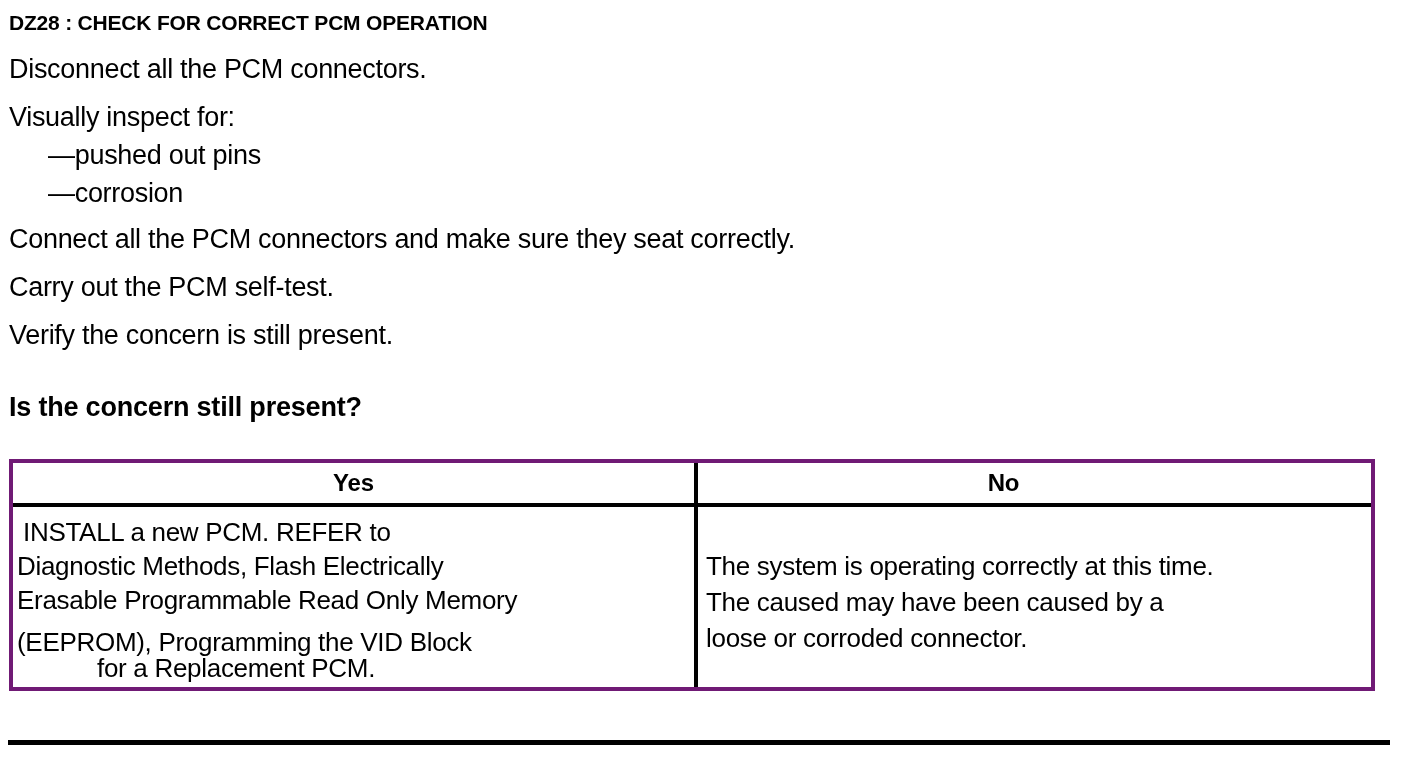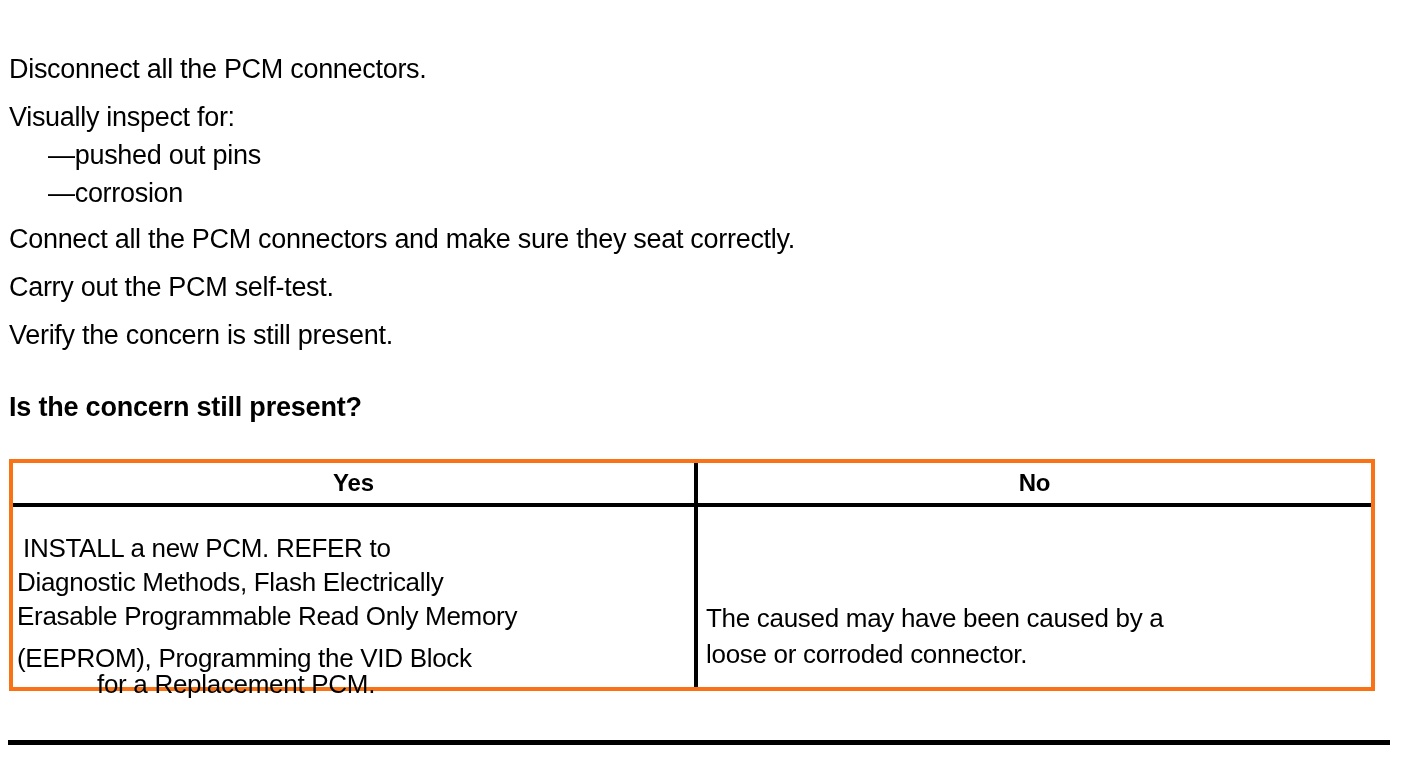--- a/index.html
+++ b/index.html
@@ -57,21 +57,21 @@
   }
 
   
   .decision-table {
     position: absolute;
     left: 9px;
     top: 459px;
     width: 1366px;
     height: 232px;
     box-sizing: border-box;
-    border: 4px solid #f97316;
+    border: 4px solid #701a75;
     background: #ffffff;
   }
   .table-inner {
     position: relative;
     width: 100%;
     height: 100%;
   }
   
   .thead {
     position: absolute;
@@ -84,21 +84,21 @@
     position: absolute;
     top: 0;
     height: 40px;
     line-height: 40px;
     text-align: center;
     font-size: 24px;
     font-weight: bold;
     letter-spacing: -0.2px;
   }
   .th-yes { left: 0; width: 681px; }
-  .th-no  { left: 685px; width: 673px; }
+  .th-no  { left: 654px; width: 673px; }
 
   
   .row-divider {
     position: absolute;
     left: 0;
     top: 40px;
     width: 100%;
     height: 4px;
     background: #000000;
   }
@@ -108,21 +108,21 @@
     left: 681px;
     top: 0;
     width: 4px;
     height: 224px;
     background: #000000;
   }
 
   
   .tcell {
     position: absolute;
-    top: 60px;
+    top: 44px;
     height: 212px;
     box-sizing: border-box;
     overflow: hidden;
     text-align: right;
   }
   .cell-yes { left: 0; width: 681px; }
   .cell-no  { left: 685px; width: 673px; }
 
   .cell-line {
     position: absolute;
@@ -141,20 +141,21 @@
     width: 1382px;
     height: 5px;
     background: #000000;
   }
 </style>
 </head>
 <body>
 
 <div class="page">
 
+  <div class="step-title">DZ28 : CHECK FOR CORRECT PCM OPERATION</div>
 
   <div id="procedure-block">
       <div class="proc-line" style="top: 53px;">Disconnect all the PCM connectors.</div>
       <div class="proc-line" style="top: 101px;">Visually inspect for:</div>
       <div class="proc-line dash" style="top: 139px;">—pushed out pins</div>
       <div class="proc-line dash" style="top: 177px;">—corrosion</div>
       <div class="proc-line" style="top: 223px;">Connect all the PCM connectors and make sure they seat correctly.</div>
       <div class="proc-line" style="top: 271px;">Carry out the PCM self-test.</div>
       <div class="proc-line" style="top: 319px;">Verify the concern is still present.</div>
       <div class="proc-line bold" style="top: 367px; margin-top: 24px;">Is the concern still present?</div>
@@ -172,20 +173,21 @@
       <div class="col-divider"></div>
 
       <div class="tcell cell-yes" id="yes-cell">
           <div class="cell-line" style="left: 10px; top: 10px;">INSTALL a new PCM.  REFER to</div>
           <div class="cell-line" style="left: 4px; top: 78px;">Erasable Programmable Read Only Memory</div>
           <div class="cell-line" style="left: 4px; top: 44px;">Diagnostic Methods, Flash Electrically</div>
           <div class="cell-line" style="left: 4px; top: 112px; margin-top: 8px;">(EEPROM), Programming the VID Block</div>
           <div class="cell-line" style="left: 84px; top: 146px;">for a Replacement PCM.</div>
         </div>
       <div class="tcell cell-no" id="no-cell">
+          <div class="cell-line" style="left: 8px; top: 44px;">The system is operating correctly at this time.</div>
           <div class="cell-line" style="left: 8px; top: 80px;">The caused may have been caused by a</div>
           <div class="cell-line" style="left: 8px; top: 116px;">loose or corroded connector.</div>
         </div>
 
     </div>
   </div>
 
   <div class="bottom-rule"></div>
 
 </div>

